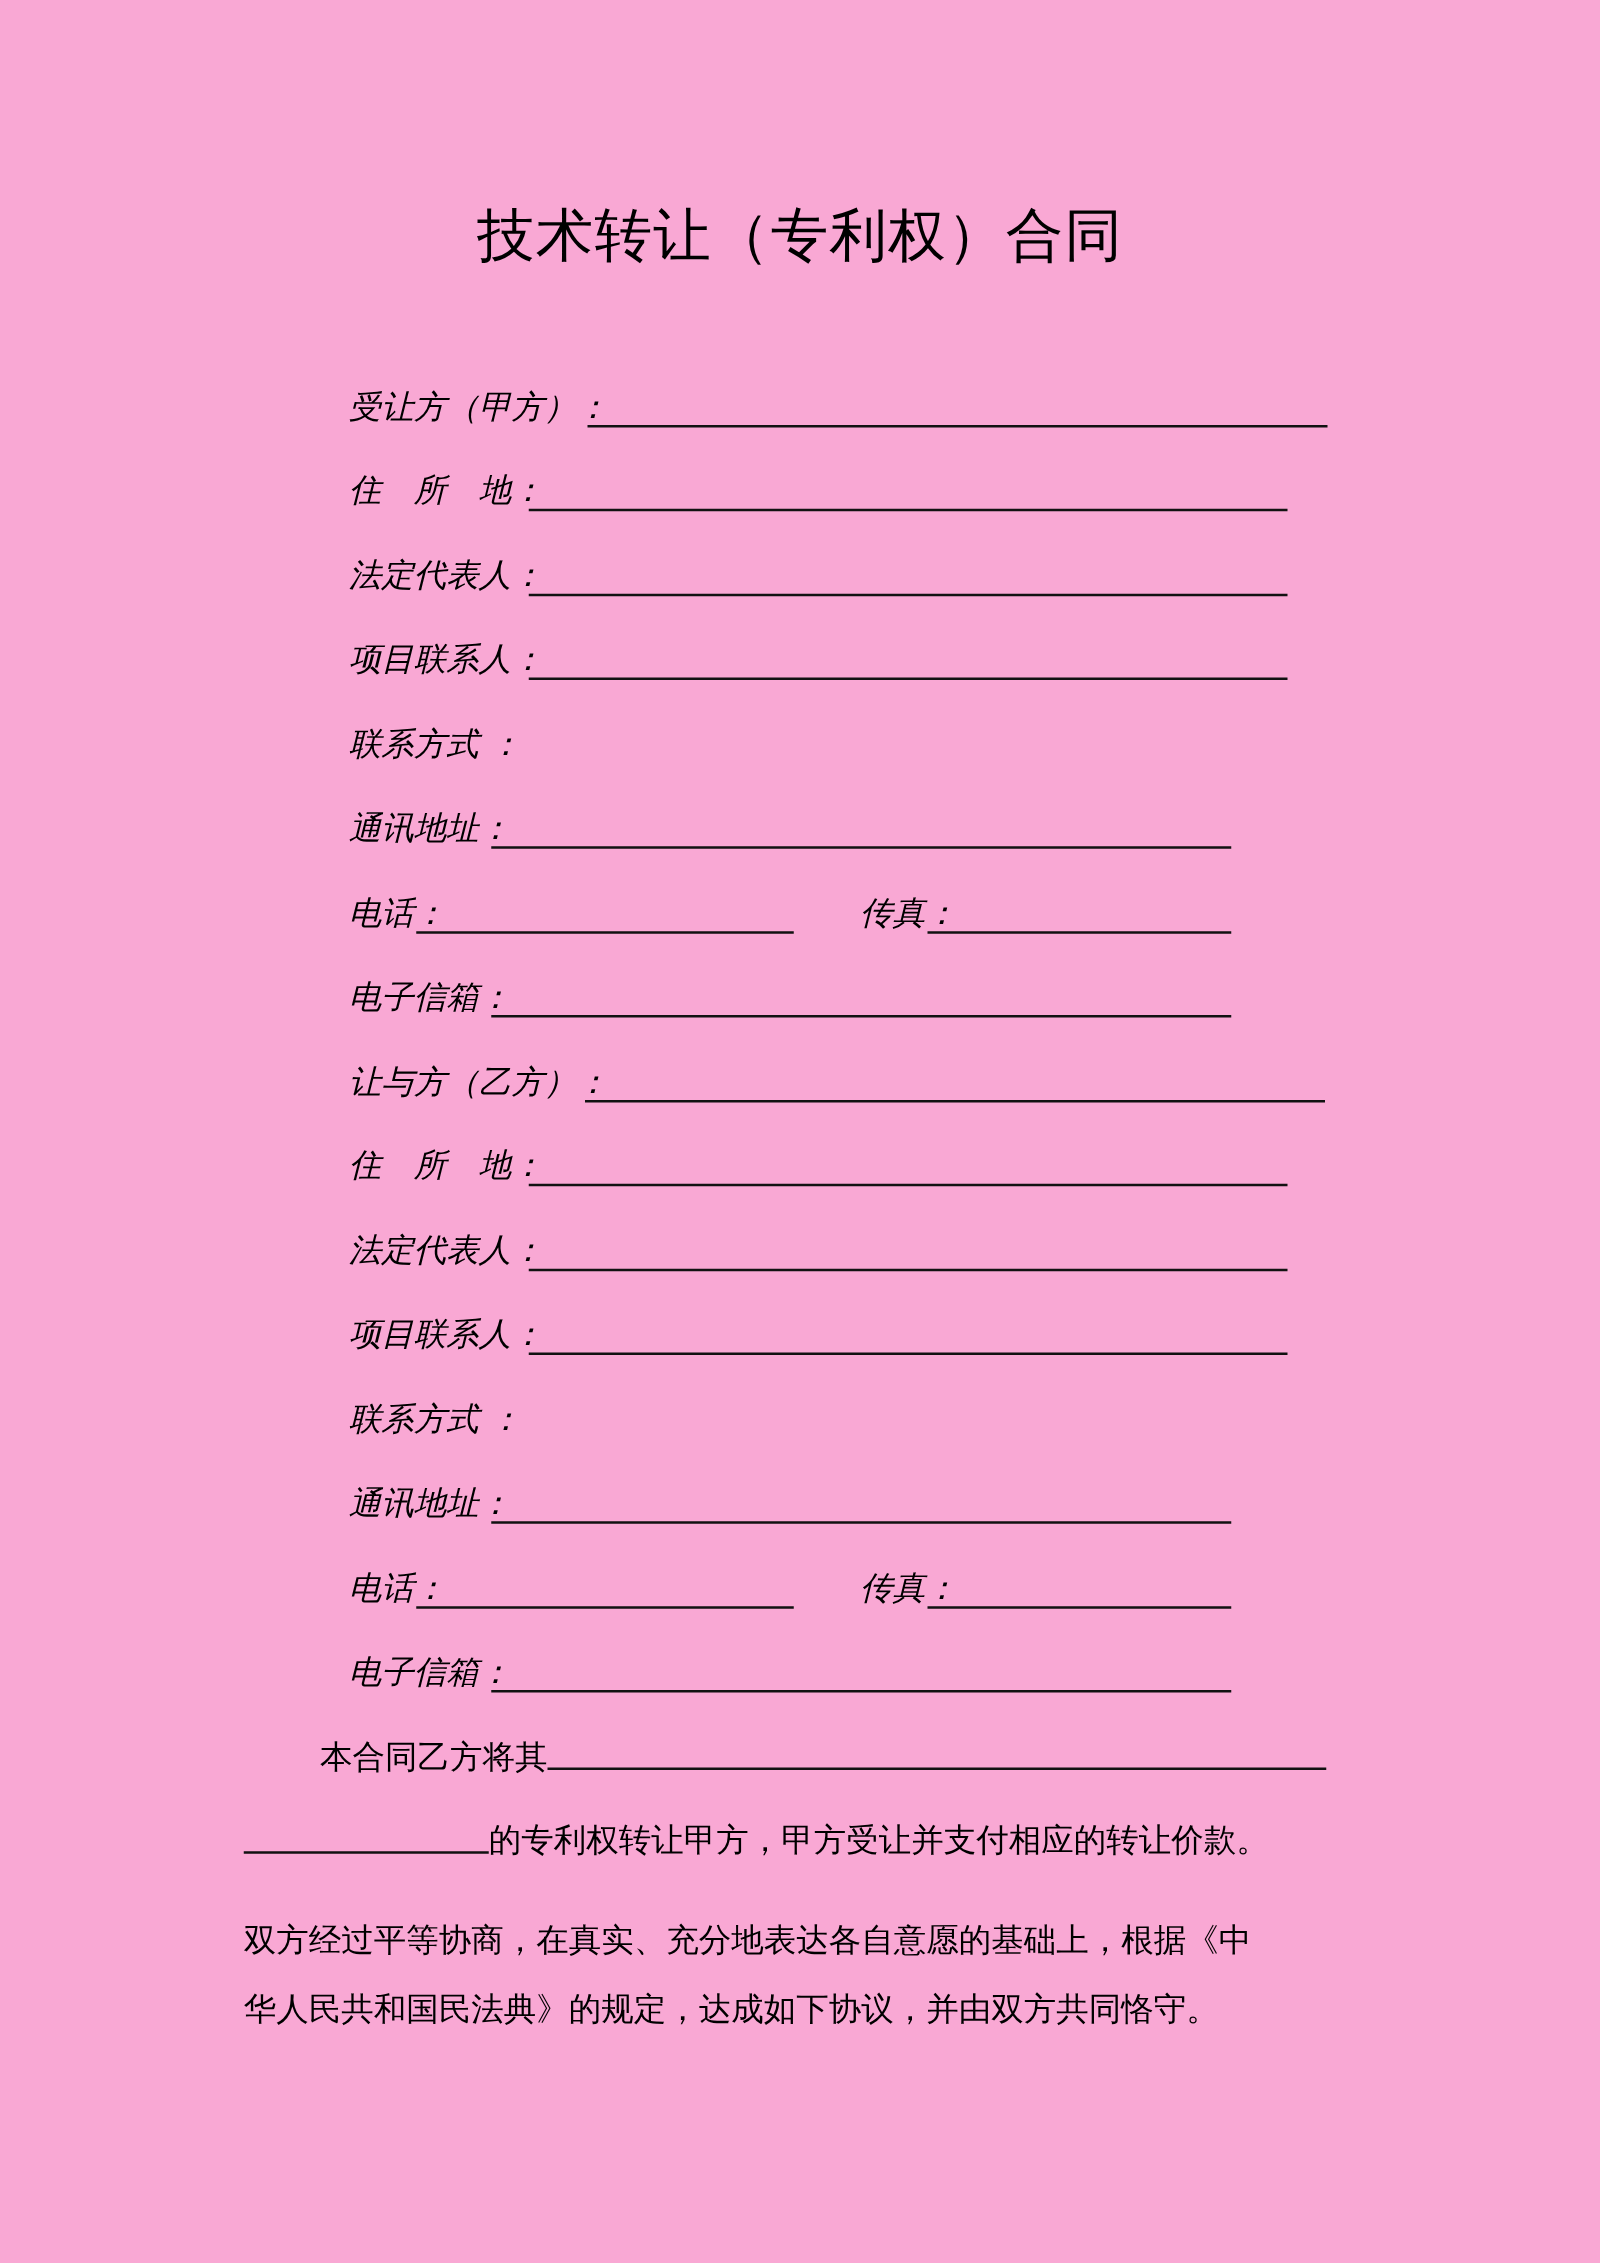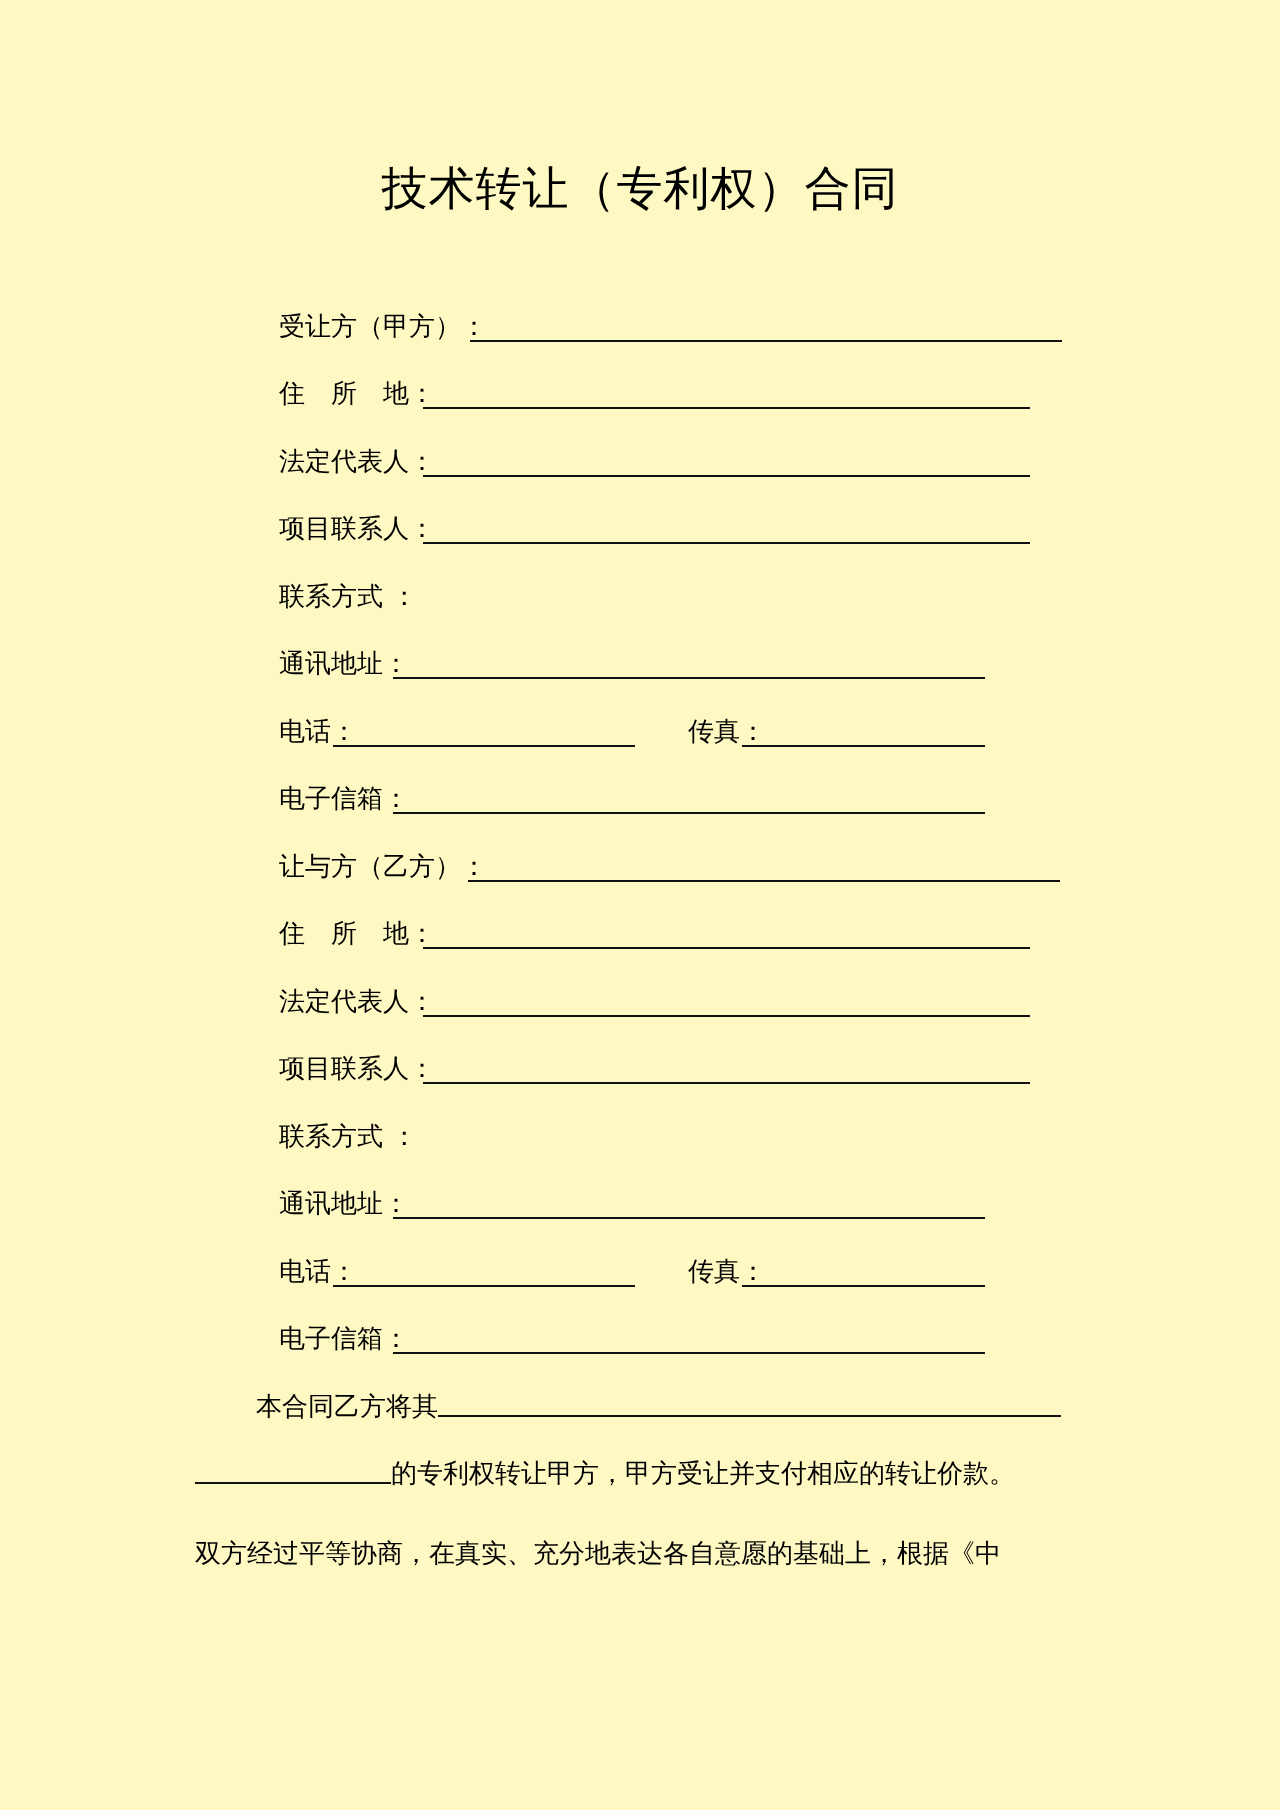--- a/index.html
+++ b/index.html
@@ -13,41 +13,42 @@
       position: relative;
       overflow: hidden;
       font-family: "DejaVu Serif", "Liberation Serif", serif;
       color: #000000;
     }
     .page {
       position: absolute;
       left: 0; top: 0;
       width: 1280px;
       height: 1810px;
-      background: #fef9c3;
+      background: #f9a8d4;
     }
     .title {
       position: absolute;
       left: 0;
       width: 1280px;
       top: 158px;
       text-align: center;
       font-family: "DejaVu Sans", "Liberation Sans", sans-serif;
       font-size: 46px;
       line-height: 60px;
       letter-spacing: 1px;
       color: #000;
     }
     .row {
       position: absolute;
       left: 243px;
       height: 40px;
       font-size: 26px;
       line-height: 40px;
       white-space: nowrap;
+      font-style: italic;
     }
     .label {
       position: absolute;
       top: 0;
       left: 0;
       font-size: 26px;
       line-height: 40px;
       white-space: pre;
       margin-left: 36px;
     }
@@ -163,14 +164,15 @@
   <div class="para-line" style="left:256px; top:1386px;">
     <span>本合同乙方将其</span><span class="inline-blank" style="width:623px;"></span>
   </div>
 
   <div class="para-line" style="left:195px; top:1453px;">
     <span class="inline-blank" style="width:196px;"></span><span>的专利权转让甲方，甲方受让并支付相应的转让价款。</span>
   </div>
 
   <div class="para-line" style="left:195px; top:1521px;margin-top:12px;">双方经过平等协商，在真实、充分地表达各自意愿的基础上，根据《中</div>
 
+  <div class="para-line" style="left:195px; top:1588px;">华人民共和国民法典》的规定，达成如下协议，并由双方共同恪守。</div>
 
 </div>
 
 </body></html>

